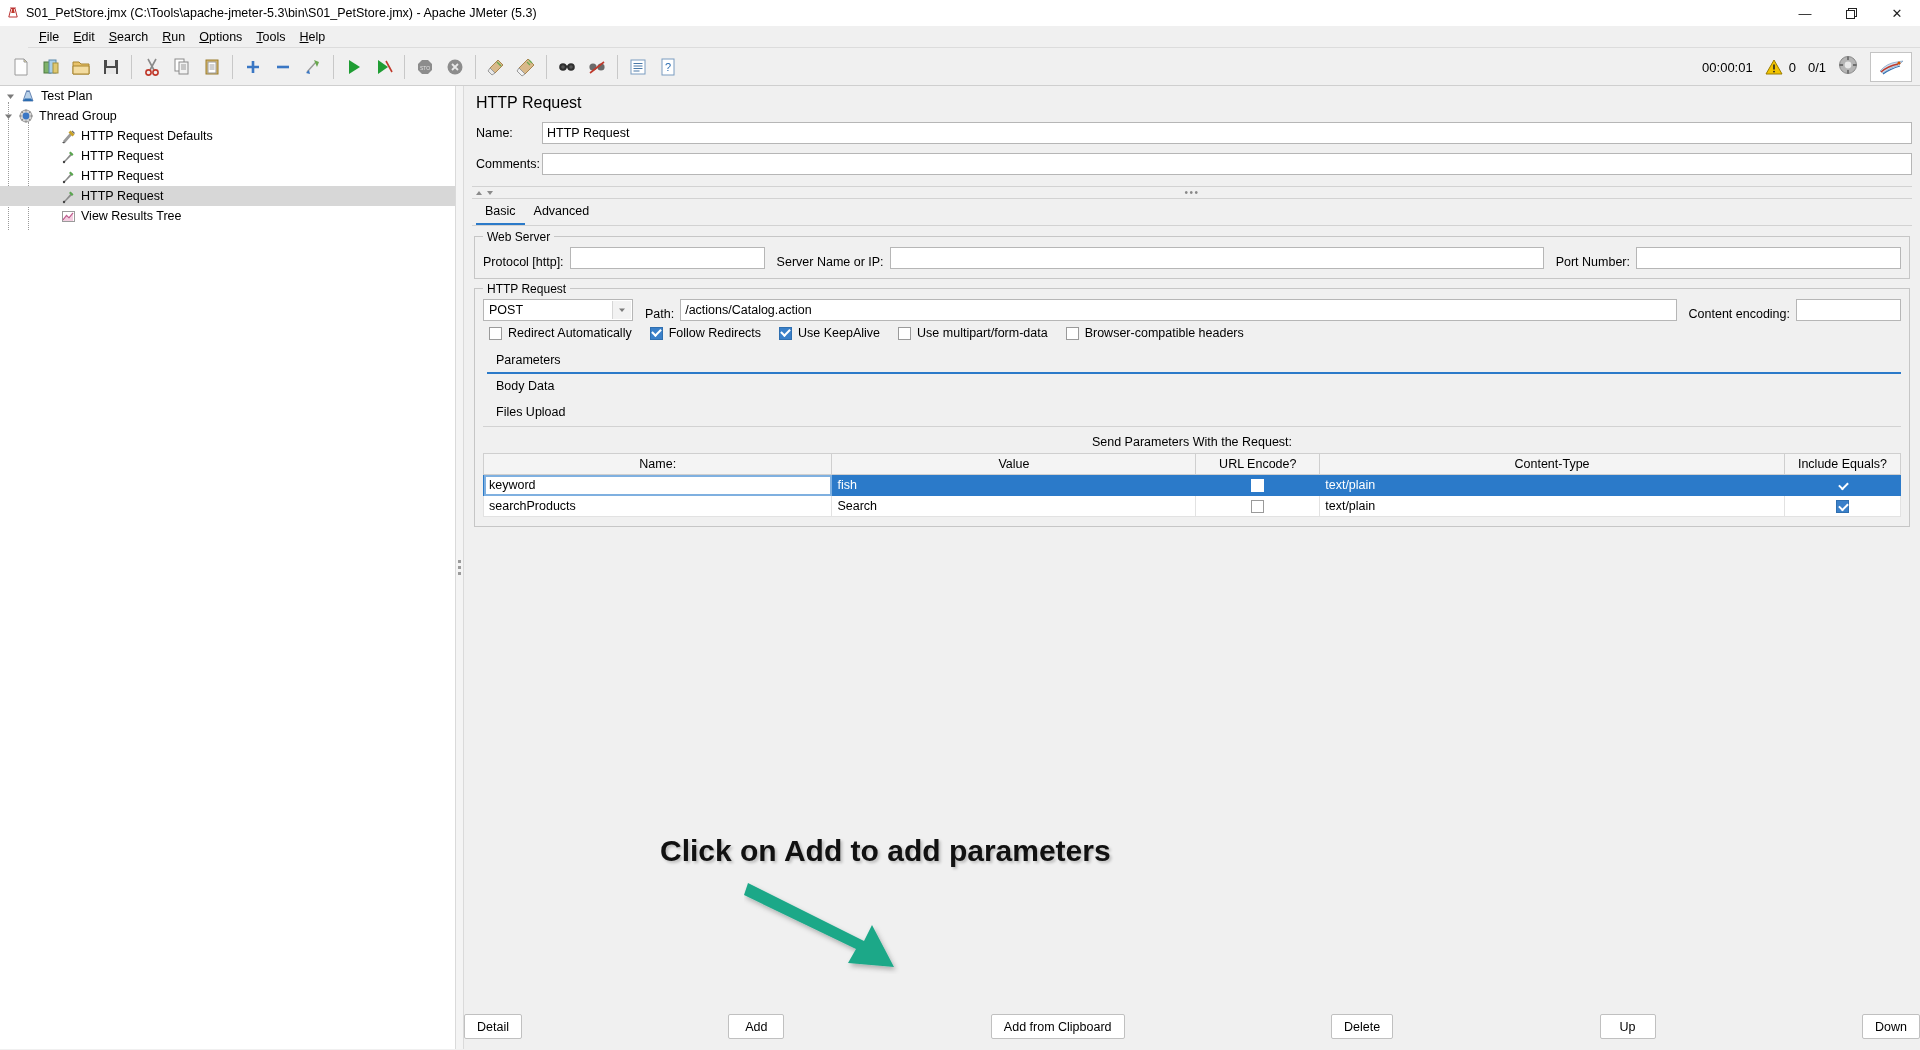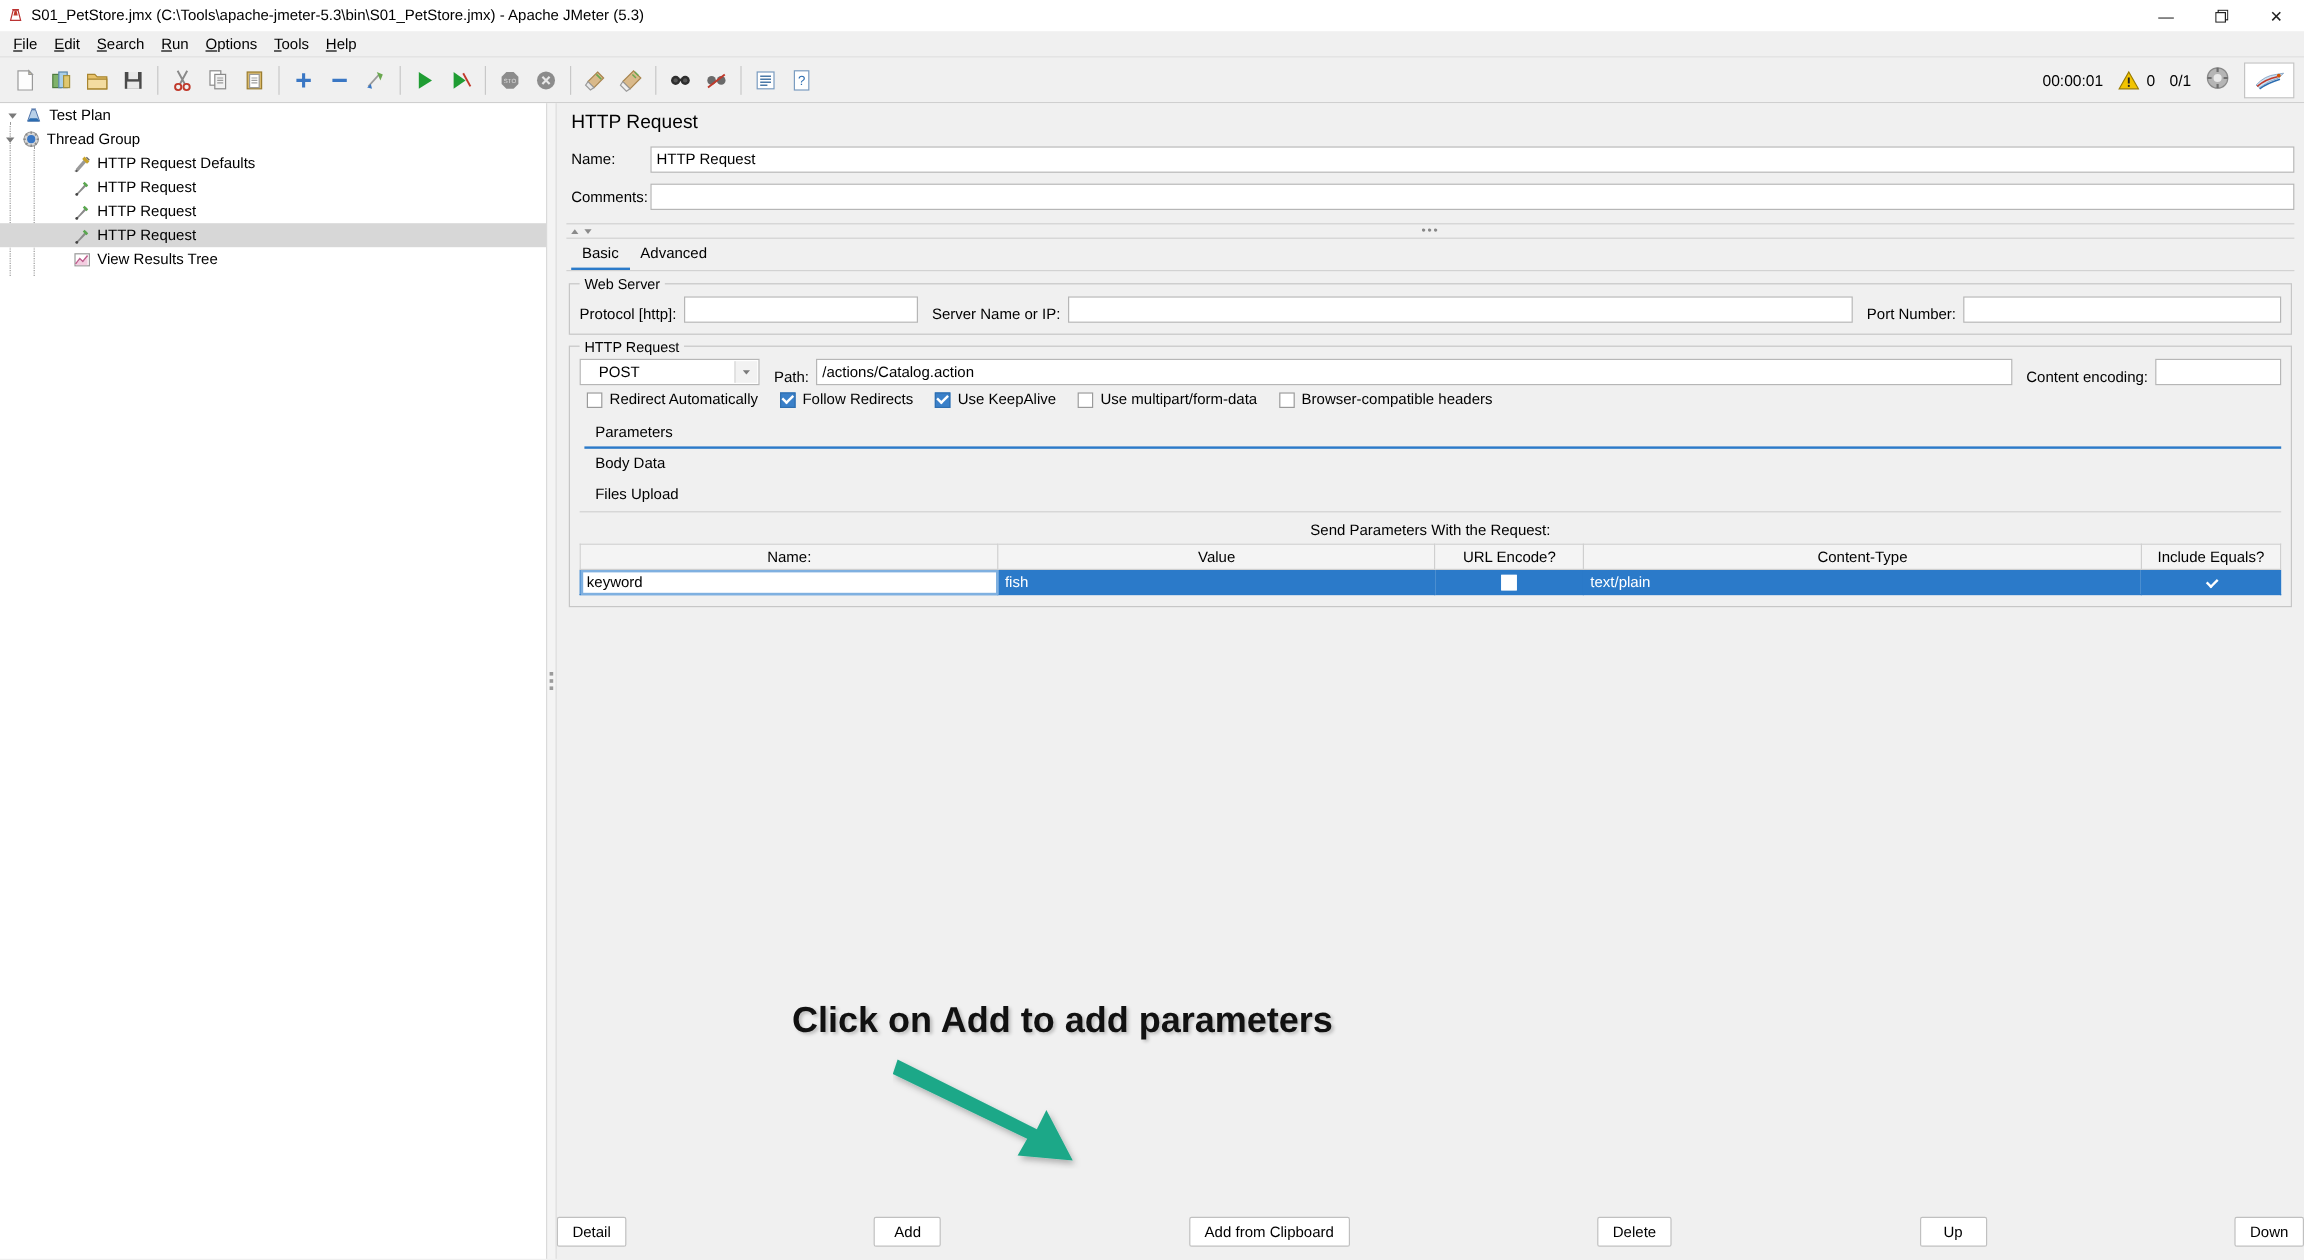--- a/index.html
+++ b/index.html
@@ -42,20 +42,21 @@
   }
 
   
   .menubar {
     height: 22px;
     background: #f0f0f0;
     display: flex;
     align-items: center;
     padding-left: 4px;
     border-bottom: 1px solid #dcdcdc;
+    margin-left: 28px;
   }
   .menu-item {
     font-size: 12.5px;
     color: #000;
     padding: 2px 7px;
   }
   .menu-item .mn { text-decoration: underline; }
 
   
   .toolbar {
@@ -249,21 +250,21 @@
 
   .combo {
     width: 150px;
     height: 22px;
     background: #fff;
     border: 1px solid #b6b6b6;
     display: flex;
     align-items: center;
     font-size: 12.5px;
     color: #000;
-    padding-left: 15px;
+    padding-left: 5px;
     position: relative;
     flex: 0 0 150px;
   }
   .combo .arrow {
     position: absolute;
     right: 1px; top: 1px; bottom: 1px;
     width: 19px;
     background: #f2f2f2;
     border-left: 1px solid #d6d6d6;
     display: flex; align-items: center; justify-content: center;
@@ -844,20 +845,27 @@
           </tr>
         </thead>
         <tbody>
           <tr class="sel">
             <td class="editing">keyword</td>
             <td>fish</td>
             <td class="ctr"><span class="cellbox"></span></td>
             <td>text/plain</td>
             <td class="ctr"><span class="cellbox checked"></span></td>
           </tr>
+          <tr>
+            <td>searchProducts</td>
+            <td>Search</td>
+            <td class="ctr"><span class="cellbox"></span></td>
+            <td>text/plain</td>
+            <td class="ctr"><span class="cellbox checked"></span></td>
+          </tr>
         </tbody>
       </table>
 
       <div class="spacer"></div>
     </div>
 
     <div class="annotation-area">
       <div class="annot-text">Click on Add to add parameters</div>
       <svg class="annot-arrow" viewBox="0 0 180 95">
         <defs>

